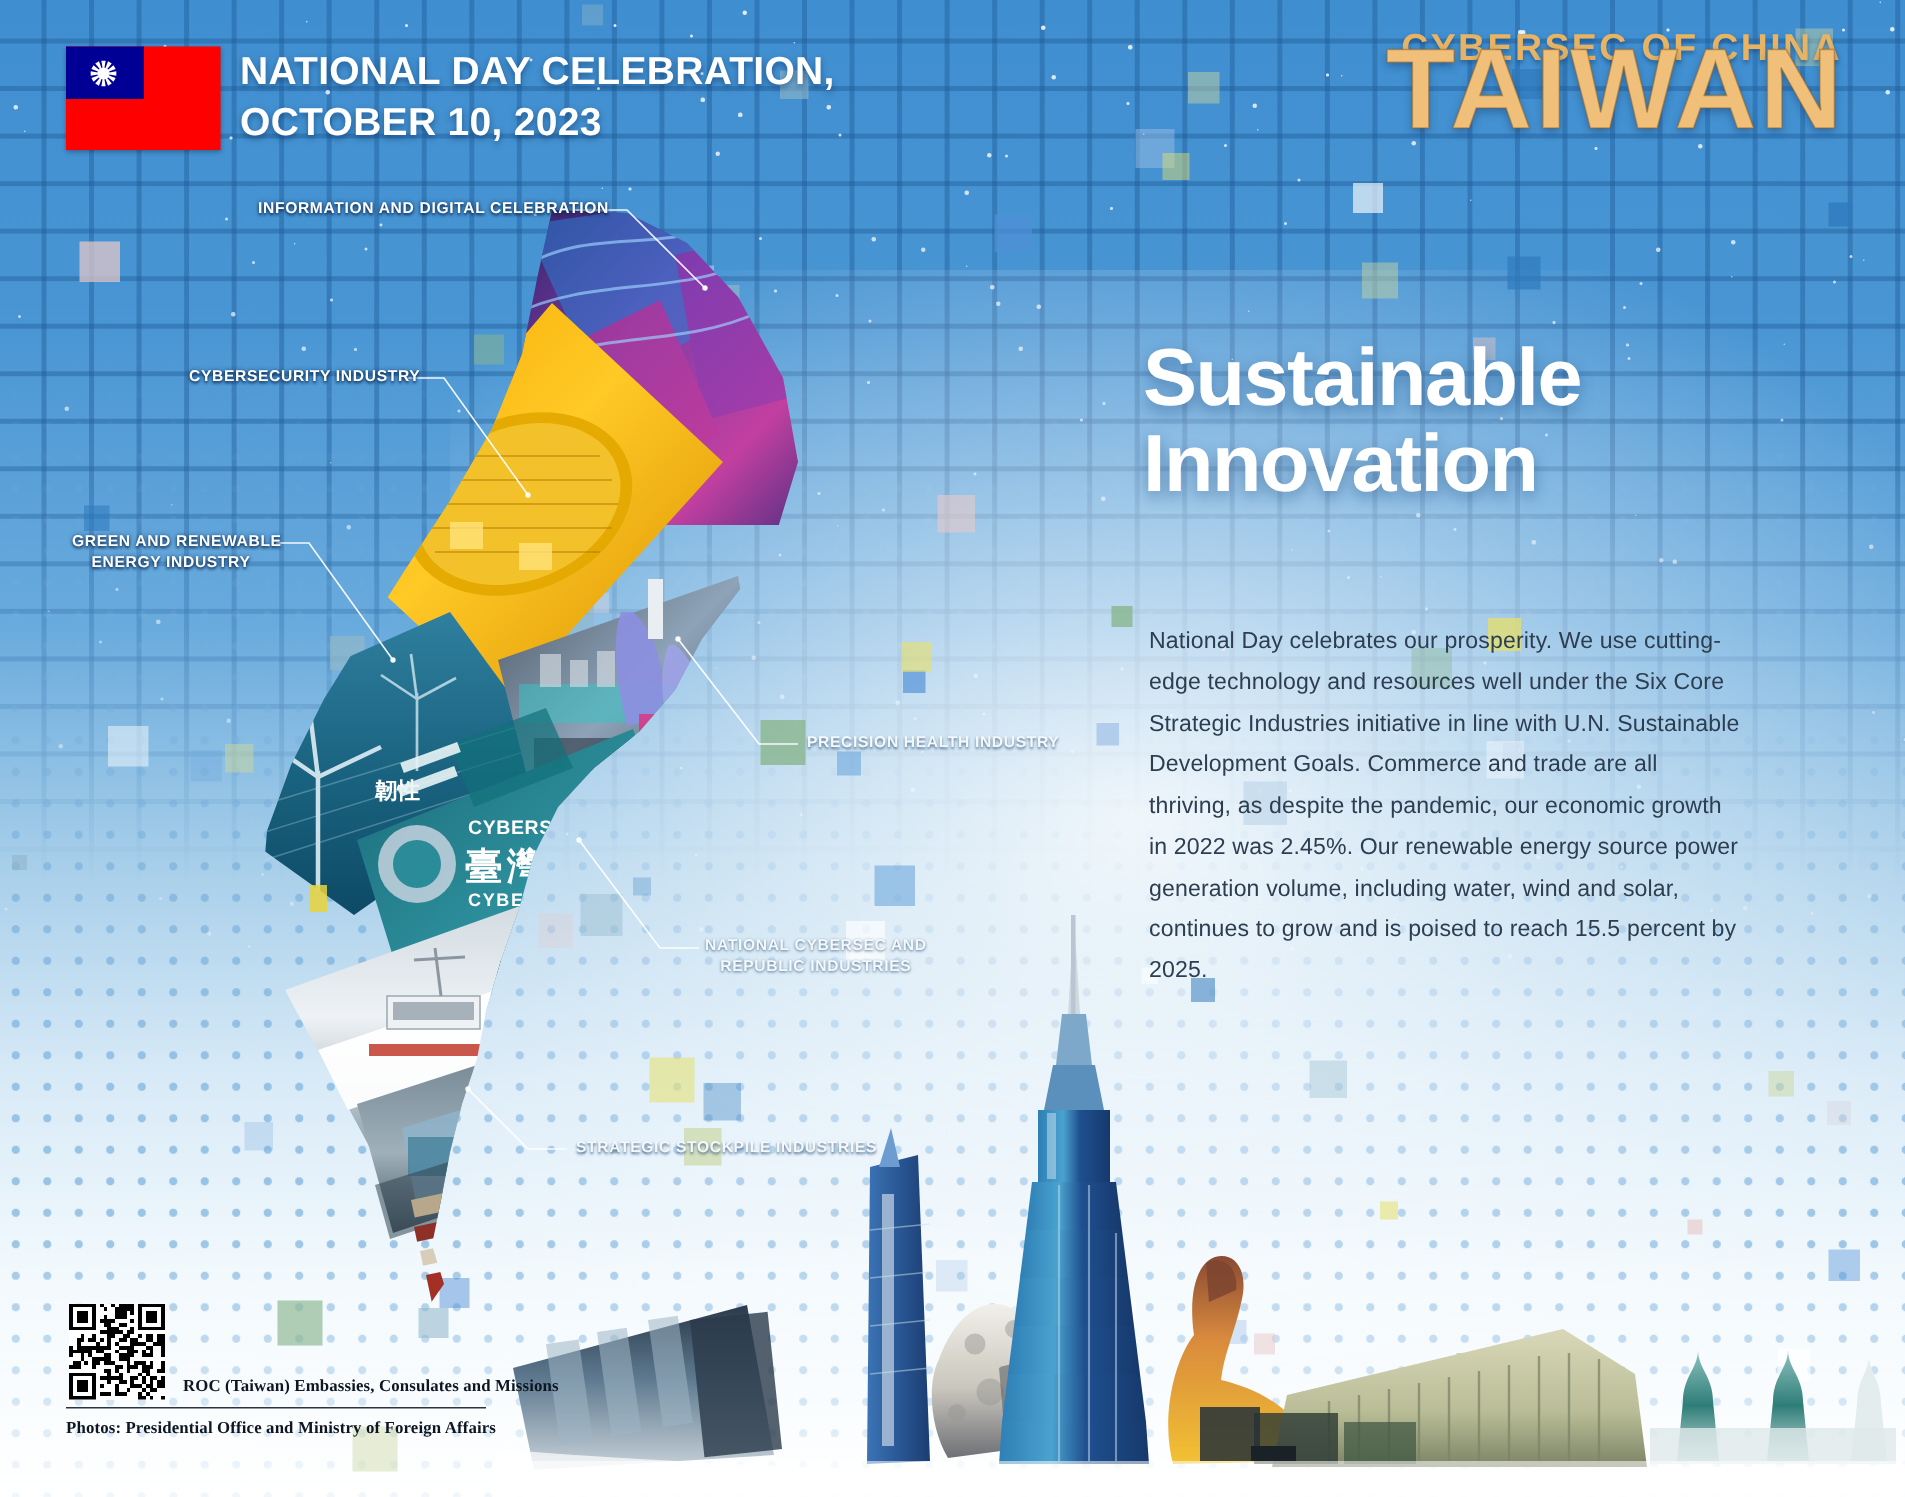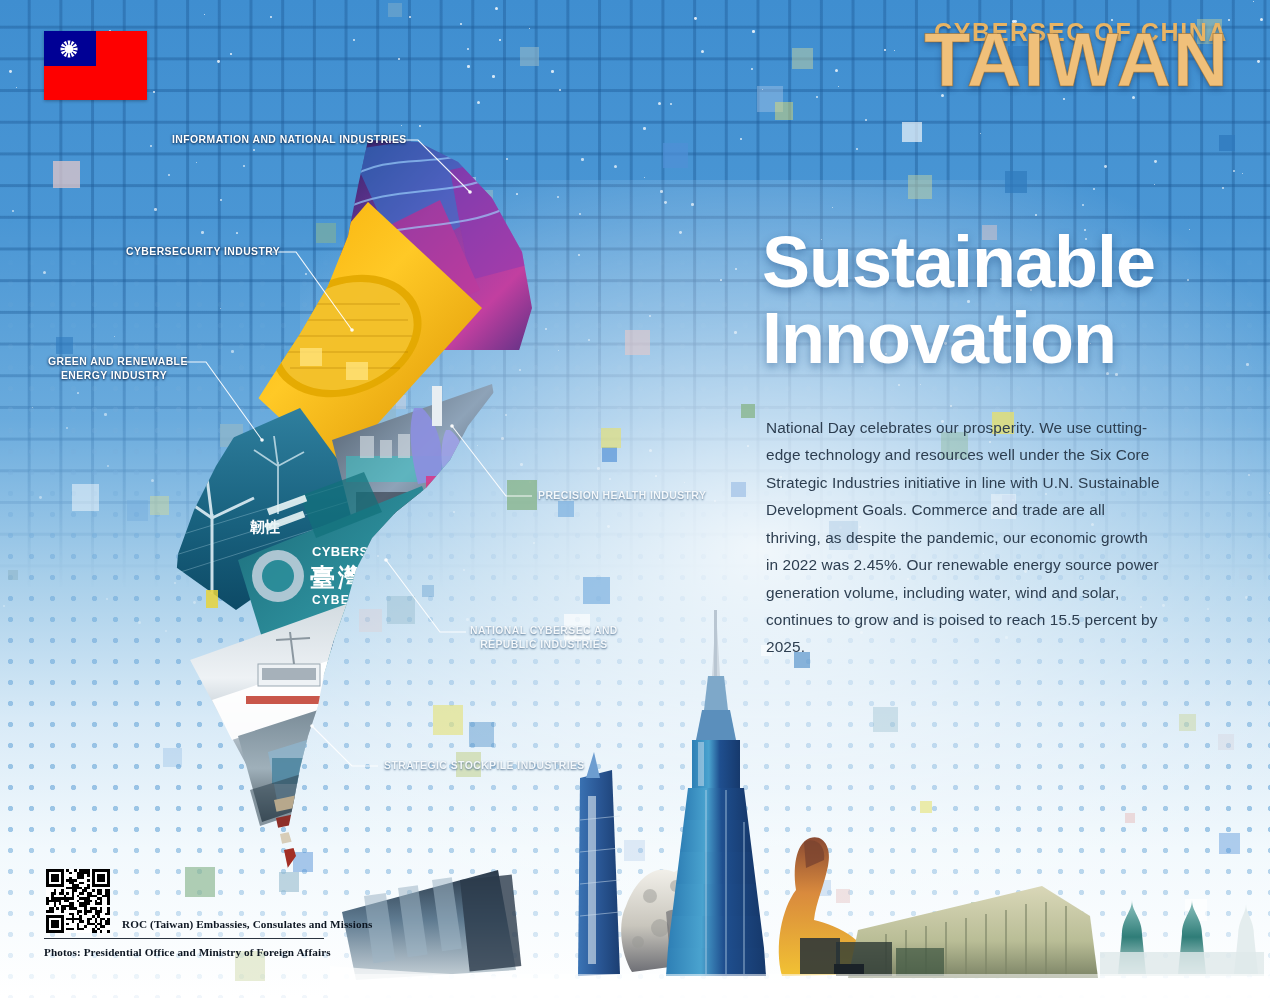--- a/index.html
+++ b/index.html
@@ -75,21 +75,21 @@
     position:absolute; right:40px; top:22px;
     font-size:76px; font-weight:bold; letter-spacing:2px; line-height:1;
     color:#f0c07a;
     -webkit-text-stroke:1px rgba(150,95,25,.5);
     text-shadow:0 3px 6px rgba(20,60,110,.45);
   }
 
   
   .headline {
     position:absolute; left:762px; top:224px; width:440px;
-    color:#ffffff; font-weight:bold; font-size:72px; line-height:1.06;
+    color:#ffffff; font-weight:bold; font-size:54px; line-height:1.06;
     letter-spacing:-1px;
     text-shadow:0 4px 10px rgba(25,70,125,.45);
   }
   .headline span { display:block; }
   .body-copy {
     position:absolute; left:766px; top:414px; width:396px;
     color:#2d3e50; font-size:15.4px; line-height:1.78; letter-spacing:.1px;
   }
 
   
@@ -433,20 +433,24 @@
             <path d="M20,20 L17.4,4.5 L22.6,4.5 Z" transform="rotate(210 20 20)"></path>
             <path d="M20,20 L17.4,4.5 L22.6,4.5 Z" transform="rotate(240 20 20)"></path>
             <path d="M20,20 L17.4,4.5 L22.6,4.5 Z" transform="rotate(270 20 20)"></path>
             <path d="M20,20 L17.4,4.5 L22.6,4.5 Z" transform="rotate(300 20 20)"></path>
             <path d="M20,20 L17.4,4.5 L22.6,4.5 Z" transform="rotate(330 20 20)"></path>
           </g>
       </g>
     </svg>
   </div>
 
+  <div class="header-title">
+    <div>NATIONAL DAY CELEBRATION,</div>
+    <div>OCTOBER 10, 2023</div>
+  </div>
 
   <div class="roc-line">CYBERSEC OF CHINA</div>
   <div class="taiwan-word">TAIWAN</div>
 
   <div class="headline">
     <span>Sustainable</span>
     <span>Innovation</span>
   </div>
   <p class="body-copy">National Day celebrates our prosperity. We use cutting-edge technology and resources well under the Six Core Strategic Industries initiative in line with U.N. Sustainable Development Goals. Commerce and trade are all thriving, as despite the pandemic, our economic growth in 2022 was 2.45%. Our renewable energy source power generation volume, including water, wind and solar, continues to grow and is poised to reach 15.5 percent by 2025.</p>
 
@@ -631,21 +635,21 @@
       <circle cx="470" cy="192" r="1.8"></circle>
         <circle cx="352" cy="330" r="1.8"></circle>
       <circle cx="262" cy="440" r="1.8"></circle>
         <circle cx="452" cy="426" r="1.8"></circle>
       <circle cx="386" cy="560" r="1.8"></circle>
         <circle cx="312" cy="726" r="1.8"></circle>
     </g>
   </svg>
 
   <div class="callout" style="left:172px; top:133px;">
-    <span>INFORMATION AND NATIONAL INDUSTRIES</span>
+    <span>INFORMATION AND DIGITAL CELEBRATION</span>
   </div>
 
   <div class="callout" style="left:126px; top:245px;">
     <span>CYBERSECURITY INDUSTRY</span>
   </div>
 
   <div class="callout" style="left:48px; top:355px; text-align:center; width:132px;">
     <div>GREEN AND RENEWABLE</div>
     <div>ENERGY INDUSTRY</div>
   </div>

